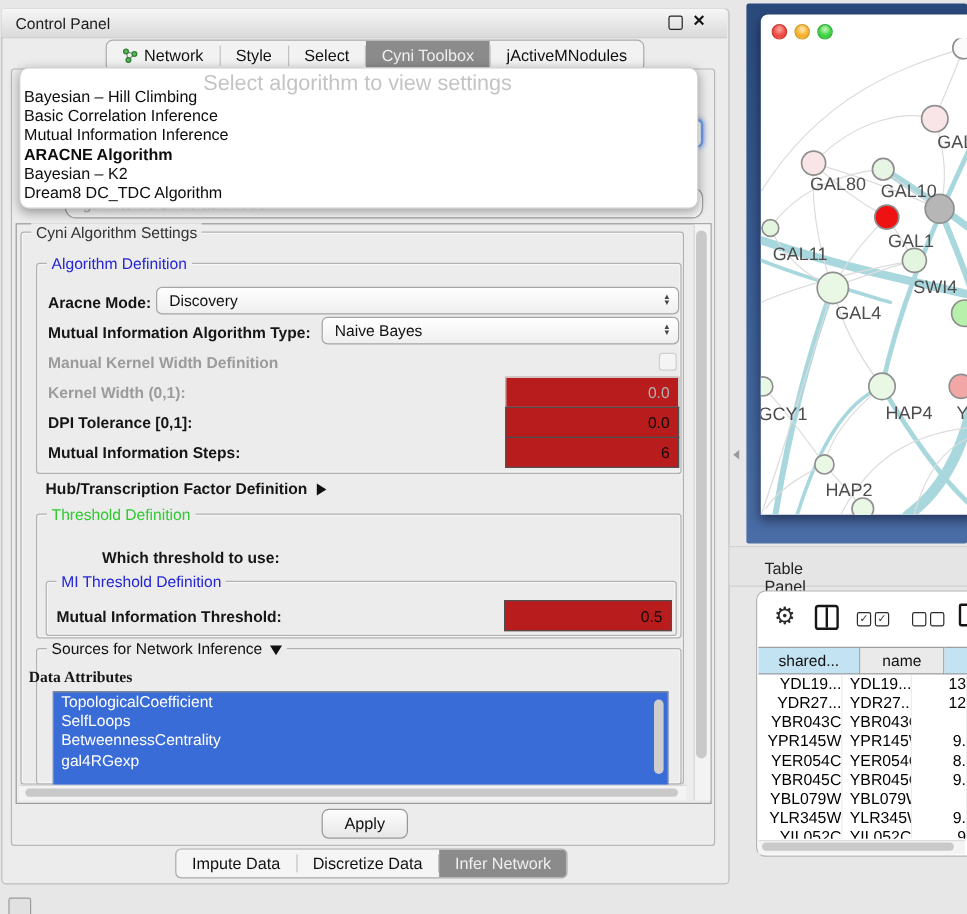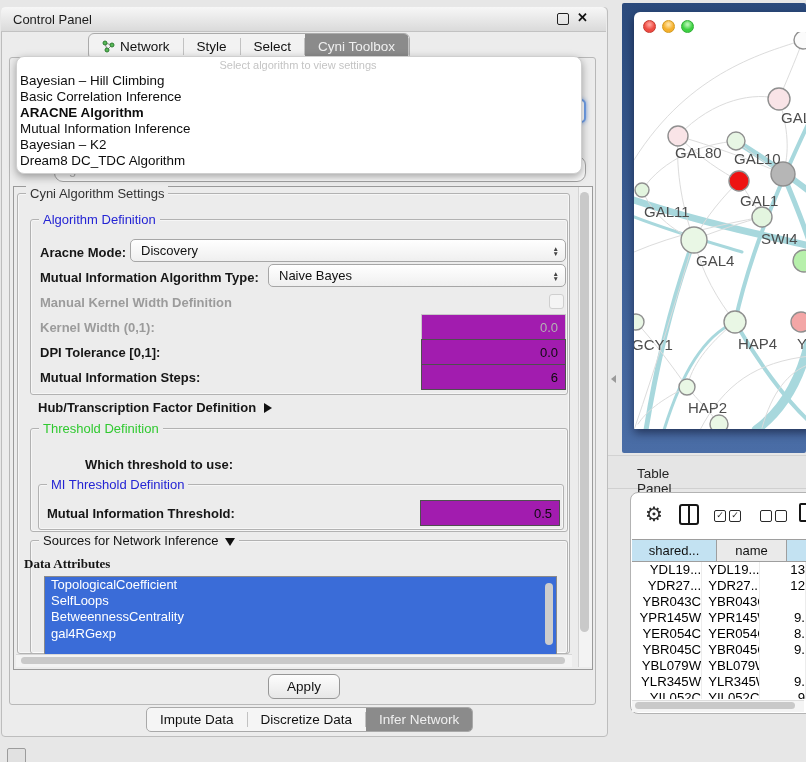--- a/index.html
+++ b/index.html
@@ -27,21 +27,21 @@
     border-radius:3px;background:#ececec;}
   
   #bg-combo{left:54px;top:156px;width:532px;height:26px;background:#fbfbfb;
     border:1px solid #a3a3a3;border-radius:9px;z-index:2;color:#b3b3b3;font-size:13px;
     line-height:26px;padding-left:14px;box-sizing:border-box;}
   #bg-focus-combo{left:426px;top:99px;width:160px;height:24px;background:#fff;
     border:2px solid #6f9fe8;border-radius:5px;box-shadow:0 0 4px #7aa4e8;z-index:2;box-sizing:border-box;}
   
   #algo-dropdown{left:16px;top:56px;width:564px;height:116px;background:#fff;
     border:1px solid #cfcfcf;border-radius:8px;box-shadow:0 3px 9px rgba(0,0,0,.35);z-index:10;}
-  #dd-hint{left:16px;top:59px;width:564px;text-align:center;font-size:11px;color:#c4c4c4;z-index:11;}
+  #dd-hint{left:16px;top:59px;width:564px;text-align:center;font-size:18px;color:#c4c4c4;z-index:11;}
   #dd-items{left:20px;top:73px;width:556px;z-index:11;}
   .dd-item{font-size:13.4px;color:#0d0d0d;line-height:16px;white-space:nowrap;}
   .dd-bold{font-weight:bold;}
   
   #settings-pane{left:13px;top:186px;width:578px;height:482px;border:1px solid #9a9a9a;background:#ececec;}
   #v-scroll-track{left:578px;top:187px;width:13px;height:480px;background:#f3f3f3;border-left:1px solid #d4d4d4;}
   #v-scroll-thumb{left:580px;top:192px;width:9px;height:440px;background:#c9c9c9;border-radius:5px;}
   #h-scroll-track{left:16px;top:654px;width:556px;height:12px;background:#f3f3f3;border-top:1px solid #d8d8d8;}
   #h-scroll-thumb{left:21px;top:657px;width:544px;height:7px;background:#c9c9c9;border-radius:4px;}
   
@@ -51,21 +51,21 @@
   .t-blue{color:#2424d4;}
   .t-green{color:#30c930;}
   .t-black{color:#111;}
   .lbl{position:absolute;font-size:13px;font-weight:bold;color:#161616;white-space:nowrap;}
   .lbl-dis{color:#9b9b9b;}
   .combo{position:absolute;background:linear-gradient(#ffffff,#efefef);border:1px solid #a6a6a6;
     border-radius:5px;font-size:13px;color:#111;display:flex;align-items:center;
     padding:0 22px 0 10px;box-sizing:border-box;}
   .arrows{position:absolute;right:6px;top:50%;transform:translateY(-50%);
     display:flex;flex-direction:column;align-items:center;font-size:6.5px;line-height:5.5px;color:#444;}
-  .field{position:absolute;background:#a21caf;border:1px solid #4f4f4f;font-size:13px;color:#0c0c0c;
+  .field{position:absolute;background:#b91c1c;border:1px solid #4f4f4f;font-size:13px;color:#0c0c0c;
     display:flex;align-items:center;justify-content:flex-end;padding:12px 7px;box-sizing:border-box;}
   .field-dis{border:1px solid #c8c8c8;color:#b3b3b3;}
   .chk{position:absolute;width:13px;height:13px;border:1px solid #cfcfcf;border-radius:3px;background:#f4f4f4;}
   .tri-right{display:inline-block;width:0;height:0;border-top:5.5px solid transparent;
     border-bottom:5.5px solid transparent;border-left:8px solid #111;margin-left:8px;vertical-align:-1px;}
   .tri-down{display:inline-block;width:0;height:0;border-left:5.5px solid transparent;
     border-right:5.5px solid transparent;border-top:8px solid #111;margin-left:6px;vertical-align:-1px;}
   
   #attr-list{left:44px;top:576px;width:511px;height:79px;background:#3a6cd8;border:1px solid #8a8a8a;
     overflow:hidden;}
@@ -146,34 +146,37 @@
       </div>
       <span class="tab-div"></span>
       <div class="tab">
         <span class="tab-label">Select</span>
       </div>
       <span class="tab-div"></span>
       <div class="tab tab-sel">
         <span class="tab-label">Cyni Toolbox</span>
       </div>
       <span class="tab-div"></span>
+      <div class="tab">
+        <span class="tab-label">jActiveMNodules</span>
+      </div>
     </div>
 
   <div class="abs" id="content-box"></div>
 
   <div class="abs" id="bg-focus-combo"></div>
   <div class="abs" id="bg-combo">gal-filtered sif default node</div>
 
   <div class="abs" id="algo-dropdown"></div>
   <div class="abs" id="dd-hint">Select algorithm to view settings</div>
   <div class="abs" id="dd-items">
       <div class="dd-item">Bayesian – Hill Climbing</div>
       <div class="dd-item">Basic Correlation Inference</div>
+      <div class="dd-item">Mutual Information Inference</div>
       <div class="dd-item dd-bold">ARACNE Algorithm</div>
-      <div class="dd-item">Mutual Information Inference</div>
       <div class="dd-item">Bayesian – K2</div>
       <div class="dd-item">Dream8 DC_TDC Algorithm</div>
     </div>
 
   <div class="abs" id="settings-pane"></div>
   <div class="abs" id="v-scroll-track"></div>
   <div class="abs" id="v-scroll-thumb"></div>
 
   <div class="abs group" style="left:17px;top:193px;width:551px;height:459px;">
     <span class="gtitle t-dark">Cyni Algorithm Settings</span>

